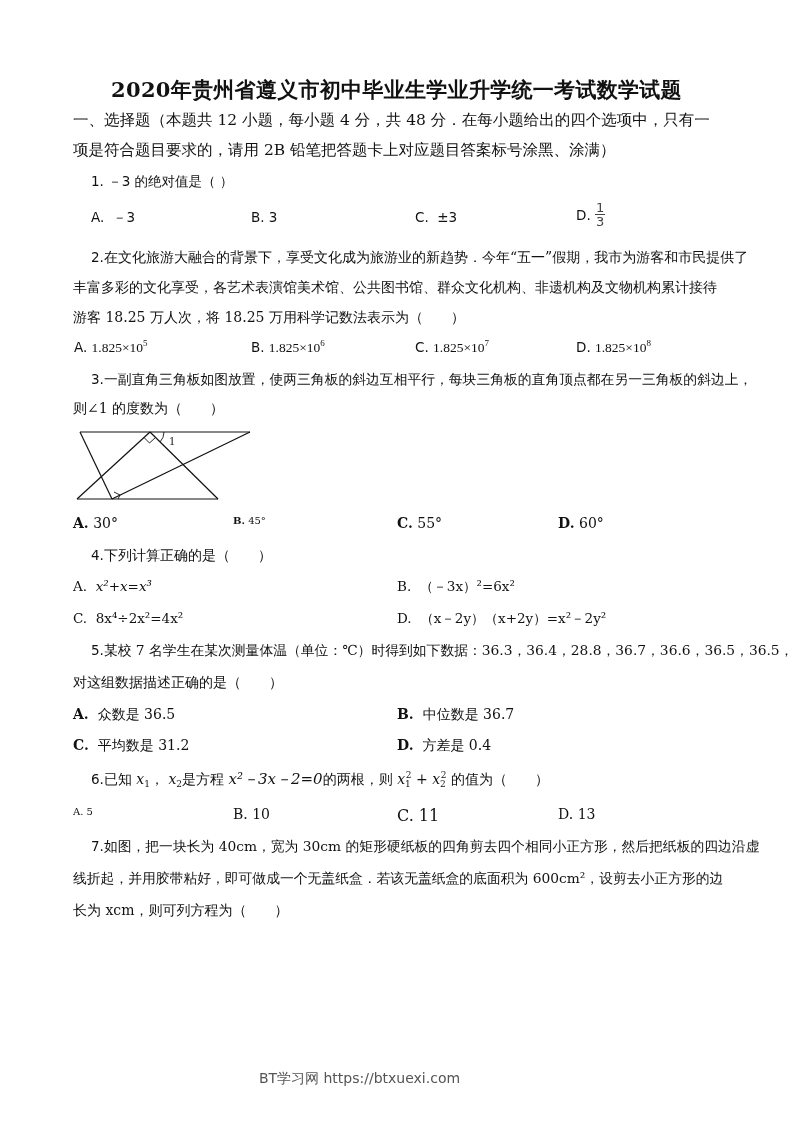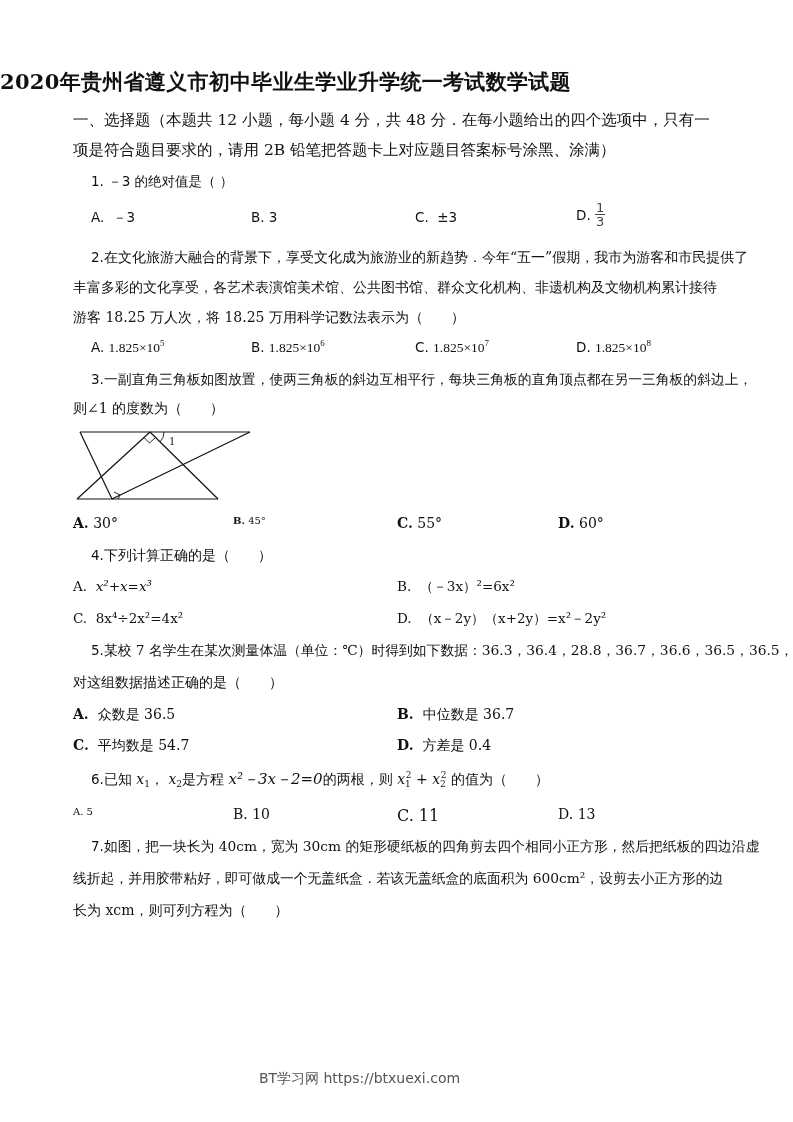--- a/index.html
+++ b/index.html
@@ -1,19 +1,19 @@
 <!DOCTYPE html>
 <html><head>
 <meta charset="utf-8">
 <style>
   html, body { margin:0; padding:0; background:#fff; }
   body { width:793px; height:1122px; position:relative; overflow:hidden;
          font-family:"DejaVu Serif","Liberation Serif",serif; color:#111; }
   .abs { position:absolute; white-space:nowrap; }
-  .title { left:0; width:793px; text-align:left; top:68px; font-size:21px; font-weight:bold; letter-spacing:0.3px; }
+  .title { left:0; width:793px; text-align:center; top:76px; font-size:21px; font-weight:bold; letter-spacing:0.3px; }
   .sec { left:73px; font-size:15.5px; font-weight:normal; }
   .q { left:73px; font-size:14px; }
   .opt { font-size:13.5px; font-family:"DejaVu Sans","Liberation Sans",sans-serif;margin-left:18px; }
   .serif { font-family:"Liberation Serif","DejaVu Serif",serif; }
   .b { font-weight:bold; }
   i { font-style:italic;margin-top:20px; }
   sup { font-size:9px; vertical-align:6px; line-height:0; }
   sub { font-size:9px; vertical-align:-3px; line-height:0; }
   .frac { display:inline-block; text-align:center; vertical-align:middle; line-height:13px; font-size:13px; color:#444; }
   .frac span { display:block; }
@@ -43,21 +43,21 @@
     <span class="num">1</span>
     <span>3</span>
   </span>
 </div>
 
 <div class="abs q" style="top:249px">
   <span class="opt">2.</span><span>在文化旅游大融合的背景下，享受文化成为旅游业的新趋势．今年“五一”假期，我市为游客和市民提供了</span>
 </div>
 <div class="abs q" style="top:279px">丰富多彩的文化享受，各艺术表演馆美术馆、公共图书馆、群众文化机构、非遗机构及文物机构累计接待</div>
 <div class="abs q" style="top:309px">游客 18.25 万人次，将 18.25 万用科学记数法表示为（　　）</div>
-<div class="abs" style="left:73px;top:339px;font-size:13.5px"><span class="opt">A.</span> <span class="serif">1.825×10</span><sup class="serif">5</sup></div>
+<div class="abs" style="left:56px;top:339px;font-size:13.5px"><span class="opt">A.</span> <span class="serif">1.825×10</span><sup class="serif">5</sup></div>
 <div class="abs" style="left:233px;top:339px;font-size:13.5px"><span class="opt">B.</span> <span class="serif">1.825×10</span><sup class="serif">6</sup></div>
 <div class="abs" style="left:397px;top:339px;font-size:13.5px"><span class="opt">C.</span> <span class="serif">1.825×10</span><sup class="serif">7</sup></div>
 <div class="abs" style="left:558px;top:339px;font-size:13.5px"><span class="opt">D.</span> <span class="serif">1.825×10</span><sup class="serif">8</sup></div>
 
 <div class="abs q" style="top:371px;font-size:13.8px">
   <span class="opt">3.</span><span>一副直角三角板如图放置，使两三角板的斜边互相平行，每块三角板的直角顶点都在另一三角板的斜边上，</span>
 </div>
 <div class="abs q" style="top:400px">则∠1 的度数为（　　）</div>
 
 <svg class="diagram" width="190" height="80" viewBox="0 0 190 80">
@@ -90,21 +90,21 @@
 <div class="abs" style="left:397px;top:578px;font-size:13.5px"><span>B.</span>&nbsp;&nbsp;<span>（－3x）²=6x²</span></div>
 <div class="abs" style="left:73px;top:610px;font-size:13.5px"><span>C.</span>&nbsp;&nbsp;<span>8x⁴÷2x²=4x²</span></div>
 <div class="abs" style="left:397px;top:610px;font-size:13.5px"><span>D.</span>&nbsp;&nbsp;<span>（x－2y）（x+2y）=x²－2y²</span></div>
 
 <div class="abs q" style="top:642px;font-size:13.8px">
   <span class="opt">5.</span><span>某校 7 名学生在某次测量体温（单位：℃）时得到如下数据：36.3，36.4，28.8，36.7，36.6，36.5，36.5，</span>
 </div>
 <div class="abs q" style="top:674px">对这组数据描述正确的是（　　）</div>
 <div class="abs" style="left:73px;top:706px;font-size:14px"><span class="b">A.</span>&nbsp;&nbsp;<span>众数是 36.5</span></div>
 <div class="abs" style="left:397px;top:706px;font-size:14px"><span class="b">B.</span>&nbsp;&nbsp;<span>中位数是 36.7</span></div>
-<div class="abs" style="left:73px;top:737px;font-size:14px"><span class="b">C.</span>&nbsp;&nbsp;<span>平均数是 54.7</span></div>
+<div class="abs" style="left:73px;top:737px;font-size:14px"><span class="b">C.</span>&nbsp;&nbsp;<span>平均数是 31.2</span></div>
 <div class="abs" style="left:397px;top:737px;font-size:14px"><span class="b">D.</span>&nbsp;&nbsp;<span>方差是 0.4</span></div>
 
 <div class="abs q" style="top:770px">
   <span class="opt">6.</span><span>已知</span>
   <i>x</i><sub>1</sub><span>，</span>
   <i>x</i><sub>2</sub><span>是方程</span>
   <i style="font-size:15px">x²－3x－2=0</i><span>的两根，则</span>
   <i>x</i><sub>1</sub><sup style="margin-left:-5px">2</sup>&nbsp;+&nbsp;<i>x</i><sub>2</sub><sup style="margin-left:-5px">2</sup>&nbsp;<span>的值为（　　）</span>
 </div>
 <div class="abs" style="left:73px;top:806px;font-size:10px"><span>A.</span> <span>5</span></div>

